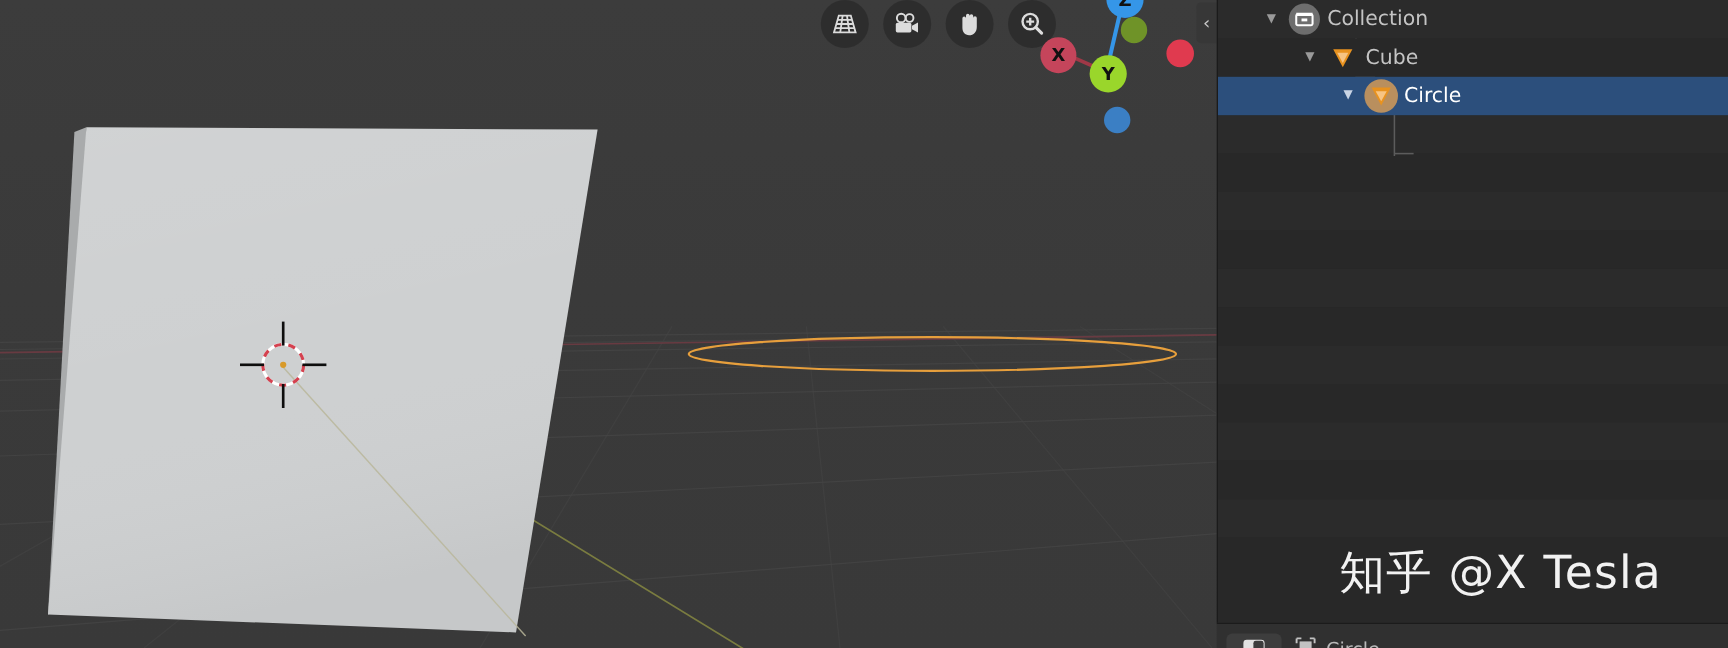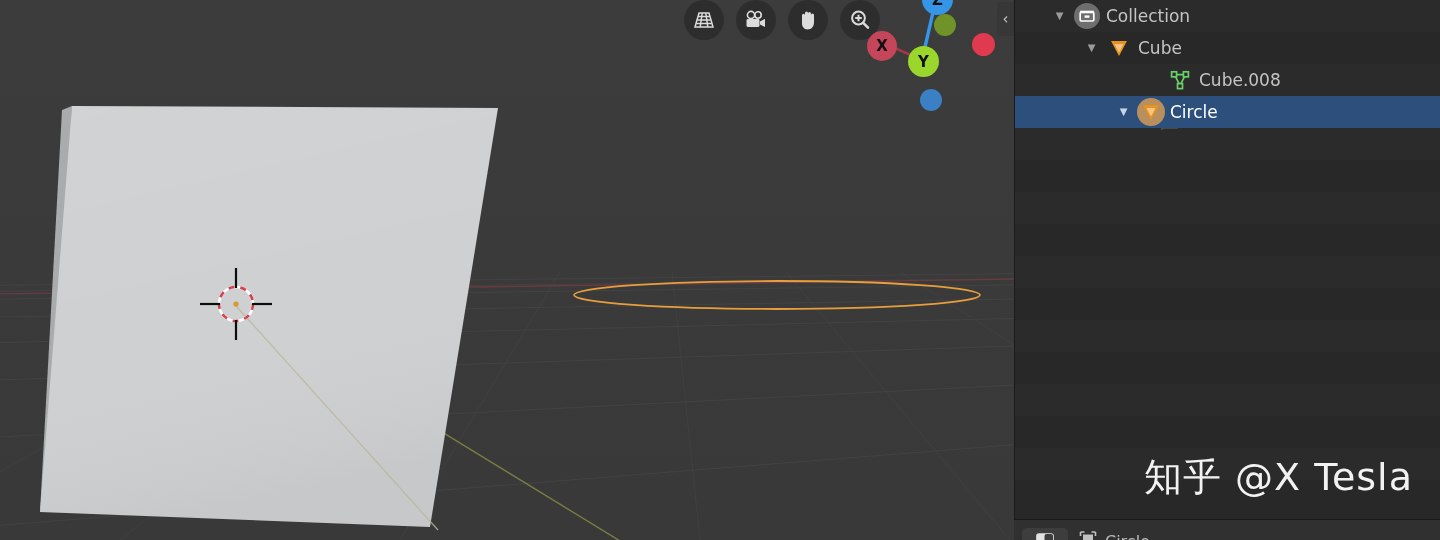--- a/index.html
+++ b/index.html
@@ -166,21 +166,21 @@
     display: flex;
     align-items: center;
     gap: 7px;
     color: #b9b9b9;
     font-size: 16px;
   }
 
   
   #watermark {
     position: absolute;
-    left: 1144px; top: 452px;
+    left: 1116px; top: 452px;
     font-size: 38px;
     color: #f2f2f2;
     letter-spacing: 1px;
     font-family: "DejaVu Sans", "Liberation Sans", sans-serif;
     white-space: nowrap;
     pointer-events: none;
   }
 </style>
 </head>
 <body>
@@ -327,32 +327,20 @@
       <span class="ol-disclose">▼</span>
       <span class="ol-icon" style="margin-left:8px;">
         <svg width="24" height="24" viewBox="0 0 24 24">
           <path d="M4 5 L20 5 L12 20 Z" fill="#e8921f"></path>
           <path d="M7.4 8 L16.6 8 L12 16.4 Z" fill="#f7c483"></path>
         </svg>
       </span>
       <span class="ol-label">Cube</span>
     </div>
 
-    <div class="ol-row alt">
-      <span class="ol-indent" style="width:152px;"></span>
-      <span class="ol-icon">
-        <svg width="24" height="24" viewBox="0 0 24 24" fill="none" stroke="#69d169" stroke-width="1.7">
-          <path d="M6.4 6.6 L17.6 6.6 L12 17.4 Z"></path>
-          <rect x="3.6" y="3.8" width="5" height="5" fill="#2b2b2b"></rect>
-          <rect x="15.4" y="3.8" width="5" height="5" fill="#2b2b2b"></rect>
-          <rect x="9.5" y="15.6" width="5" height="5" fill="#2b2b2b"></rect>
-        </svg>
-      </span>
-      <span class="ol-label">Cube.008</span>
-    </div>
 
     <div class="ol-row selected">
       <span class="ol-indent" style="width:102px;"></span>
       <span class="ol-disclose" style="color:#c9d4e4;">▼</span>
       <span class="ol-icon" style="margin-left:8px;position:relative;">
         <span class="icon-disc" style="left:-1px;top:-1px;width:28px;height:28px;background:#b98f5e;"></span>
         <svg width="24" height="24" viewBox="0 0 24 24" style="position:relative;">
           <path d="M4 5 L20 5 L12 20 Z" fill="#e8921f"></path>
           <path d="M7.4 8 L16.6 8 L12 16.4 Z" fill="#f7c483"></path>
         </svg>

